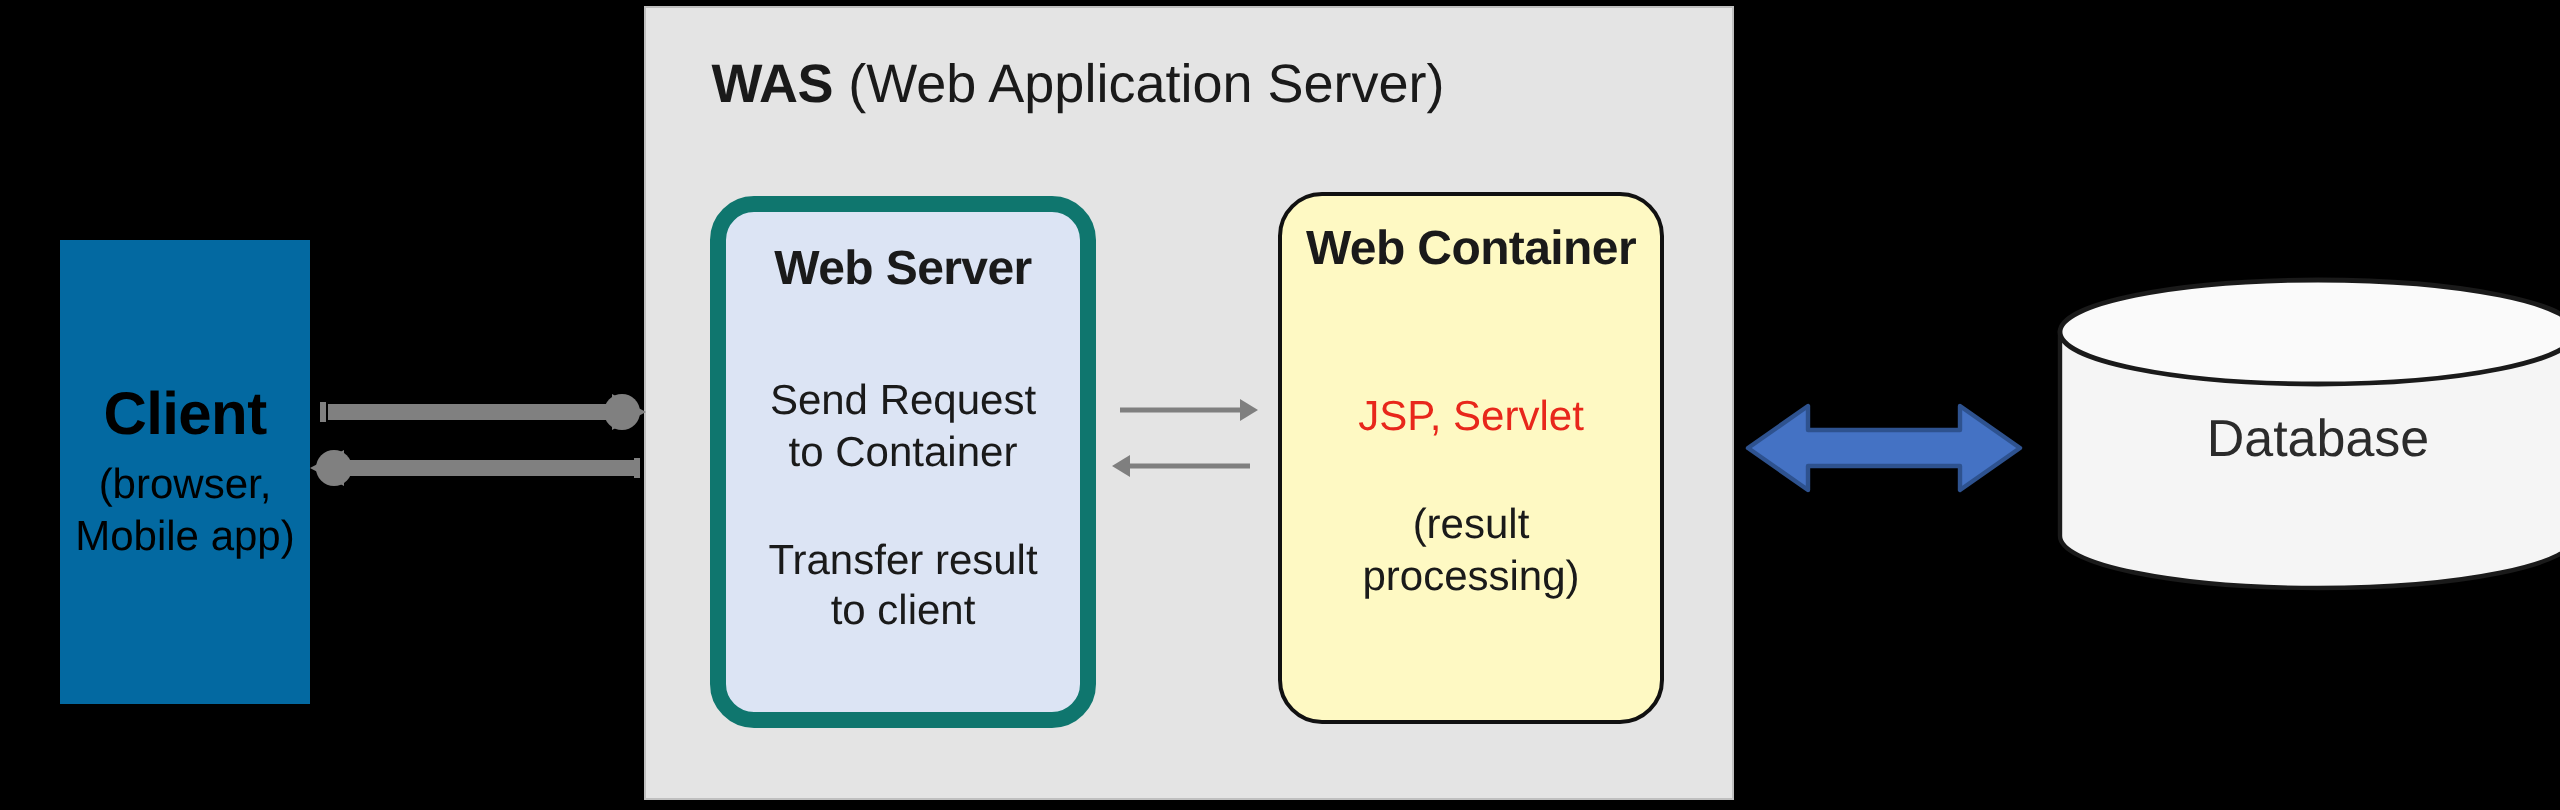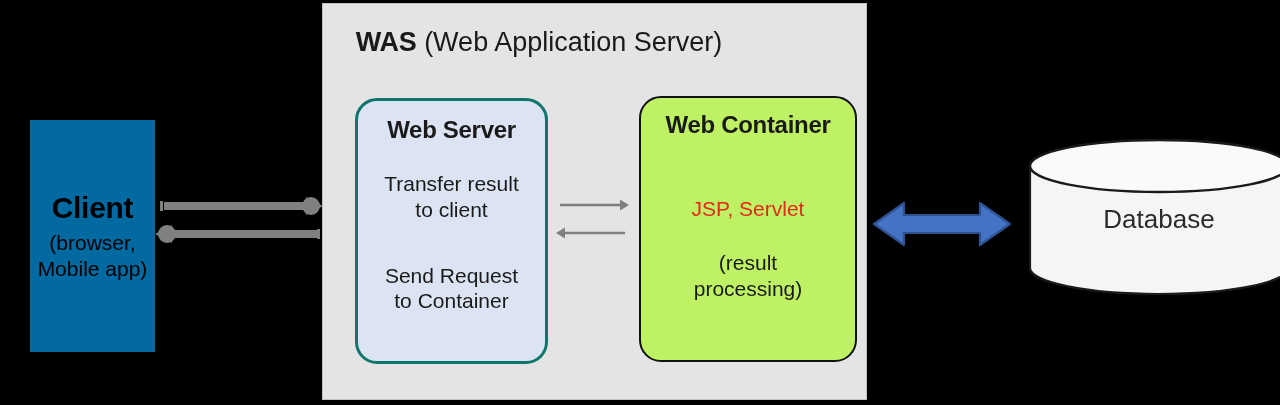--- a/index.html
+++ b/index.html
@@ -84,29 +84,29 @@
     text-align: center;
     color: #1A1A1A;
   }
 
   .web-server {
     left: 355px;
     top: 98px;
     width: 193px;
     height: 266px;
     background: #DCE4F4;
-    border: 3px solid #0f766e;
+    border: 8px solid #0f766e;
   }
 
   .web-container {
     left: 639px;
     top: 96px;
-    width: 218px;
+    width: 193px;
     height: 266px;
-    background: #bef264;
+    background: #fef9c3;
     border: 2px solid #111111;
   }
 
   .box-title {
     font-size: 24px;
     font-weight: bold;
     letter-spacing: -0.3px;
     line-height: 1.1;
   }
   .web-server .box-title { margin-top: 16px; }
@@ -179,24 +179,24 @@
 
   <svg class="thick-arrow" style="left:150px; top:222px;" width="170" height="24" viewBox="0 0 170 24">
     <rect x="167" y="7" width="3" height="10" fill="#808080"></rect>
     <rect x="20" y="8" width="147" height="8" fill="#808080"></rect>
     <path d="M22 3 L5 12 L22 21 Z" fill="#808080"></path>
     <circle cx="17" cy="12" r="9" fill="#808080"></circle>
   </svg>
 
   <div class="inner-box web-server">
     <div class="box-title">Web Server</div>
+    <div class="box-line ws-line1">Send Request
+to Container</div>
     <div class="box-line ws-line2">Transfer result
 to client</div>
-    <div class="box-line ws-line1">Send Request
-to Container</div>
   </div>
 
   <svg class="thin-arrow" style="left:560px; top:197px;" width="70" height="16" viewBox="0 0 70 16">
     <line x1="0" y1="8" x2="60" y2="8" stroke="#7F7F7F" stroke-width="2.5"></line>
     <path d="M60 2.5 L69 8 L60 13.5 Z" fill="#7F7F7F"></path>
   </svg>
 
   <svg class="thin-arrow" style="left:555px; top:225px;" width="70" height="16" viewBox="0 0 70 16">
     <line x1="10" y1="8" x2="70" y2="8" stroke="#7F7F7F" stroke-width="2.5"></line>
     <path d="M10 2.5 L1 8 L10 13.5 Z" fill="#7F7F7F"></path>

